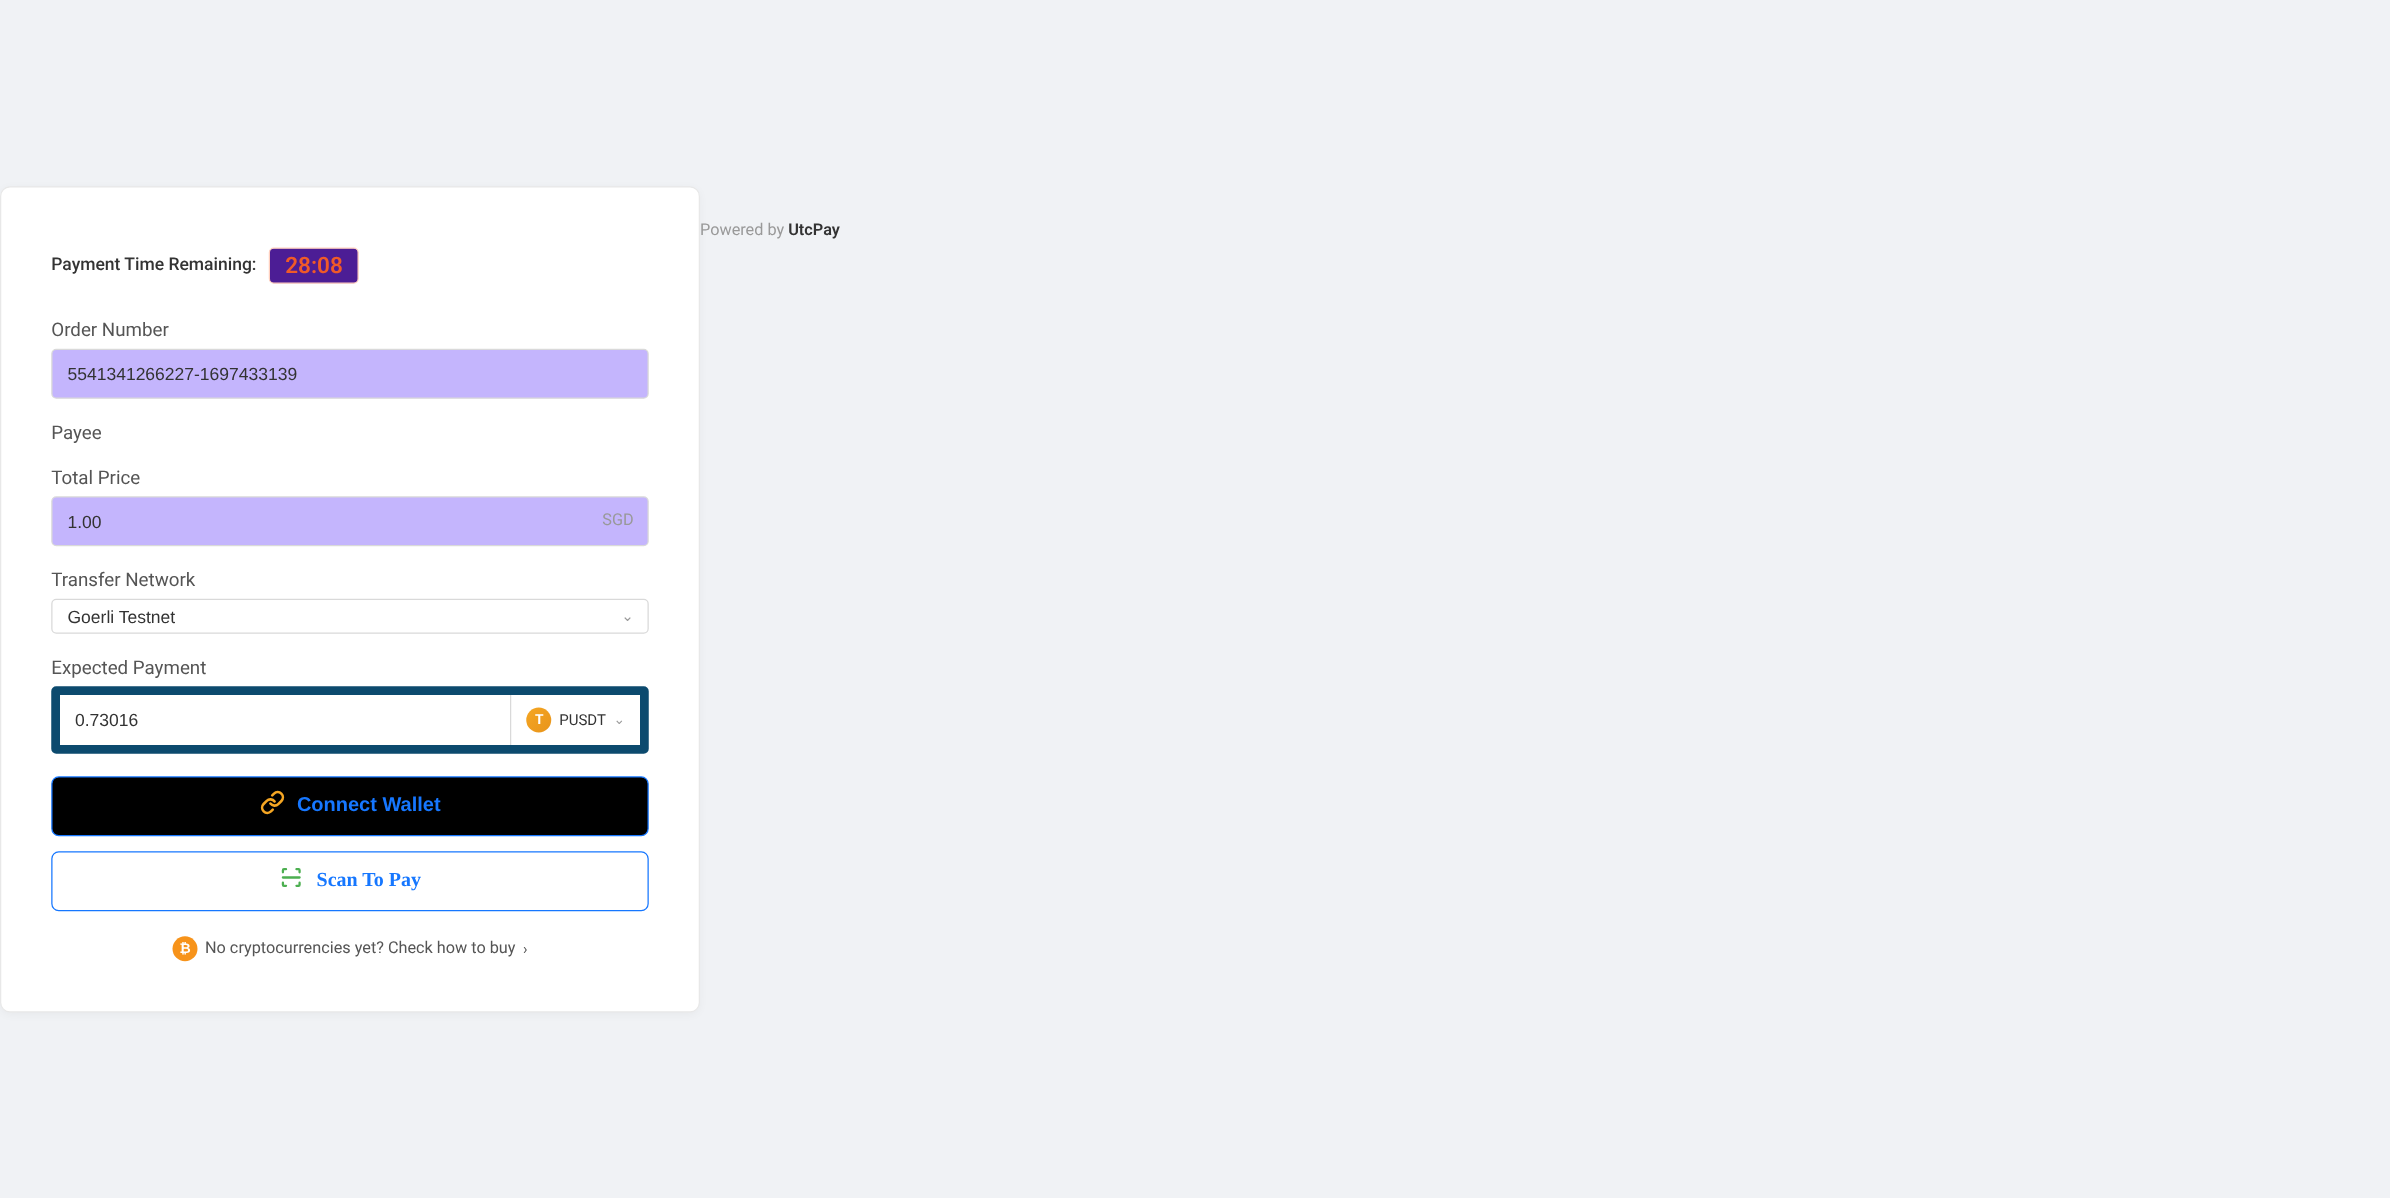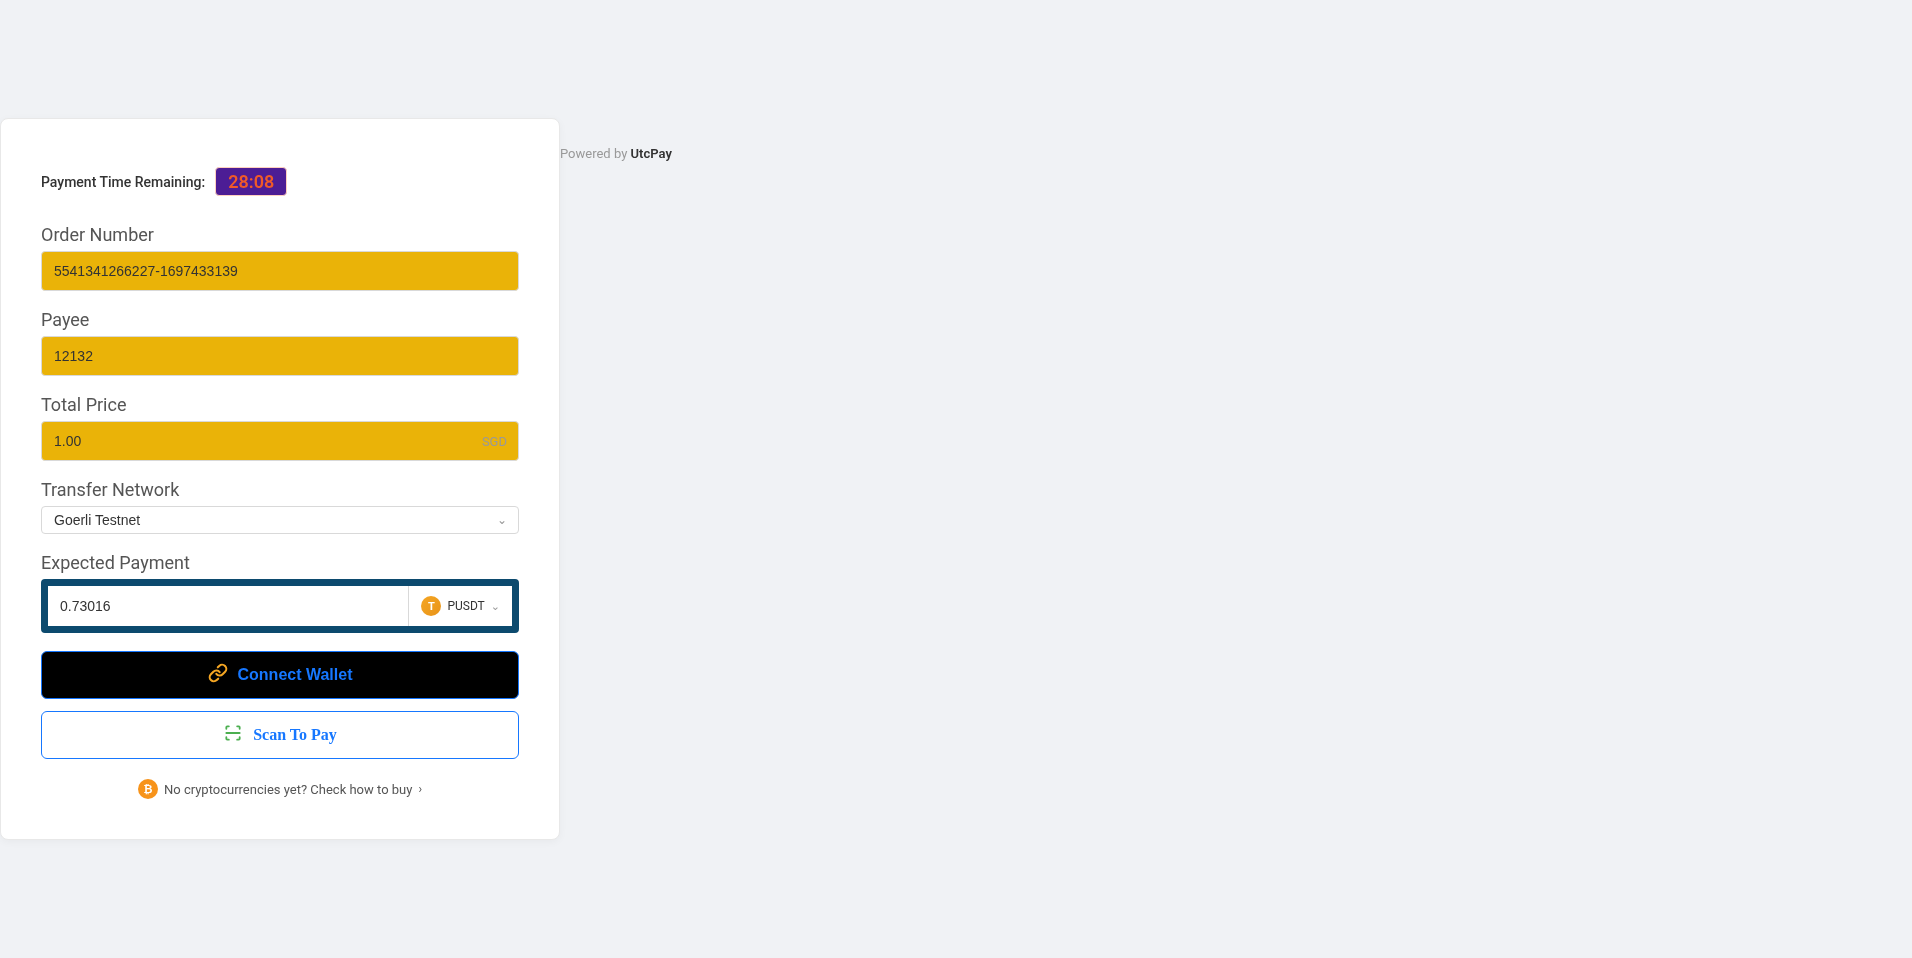--- a/index.html
+++ b/index.html
@@ -54,35 +54,35 @@
       padding: 3px 12px;
       border-radius: 4px;
       border: 1px solid #ffd0bf;
     }
 
     .field-group {
       margin-bottom: 18px;
     }
 
     .field-label {
-      font-size: 18px;
+      font-size: 15px;
       color: #555;
       margin-bottom: 6px;
       font-weight: 400;
     }
 
     .field-input {
       width: 100%;
       height: 40px;
       border: 1px solid #d9d9d9;
       border-radius: 4px;
       padding: 0 12px;
       font-size: 14px;
       color: #333;
-      background: #eab308;
+      background: #c4b5fd;
       outline: none;
     }
 
     .input-with-suffix {
       position: relative;
       display: flex;
       align-items: center;
     }
 
     .input-with-suffix .field-input {
@@ -270,21 +270,20 @@
       <span class="timer-value">28:08</span>
     </div>
 
     <div class="field-group">
       <div class="field-label">Order Number</div>
       <input class="field-input" type="text" readonly="" value="5541341266227-1697433139" style="">
     </div>
 
     <div class="field-group">
       <div class="field-label">Payee</div>
-      <input class="field-input" type="text" readonly="" value="12132" style="">
     </div>
 
     <div class="field-group">
       <div class="field-label">Total Price</div>
       <div class="input-with-suffix">
         <input class="field-input" type="text" readonly="" value="1.00" style="">
         <span class="input-suffix">SGD</span>
       </div>
     </div>
 

